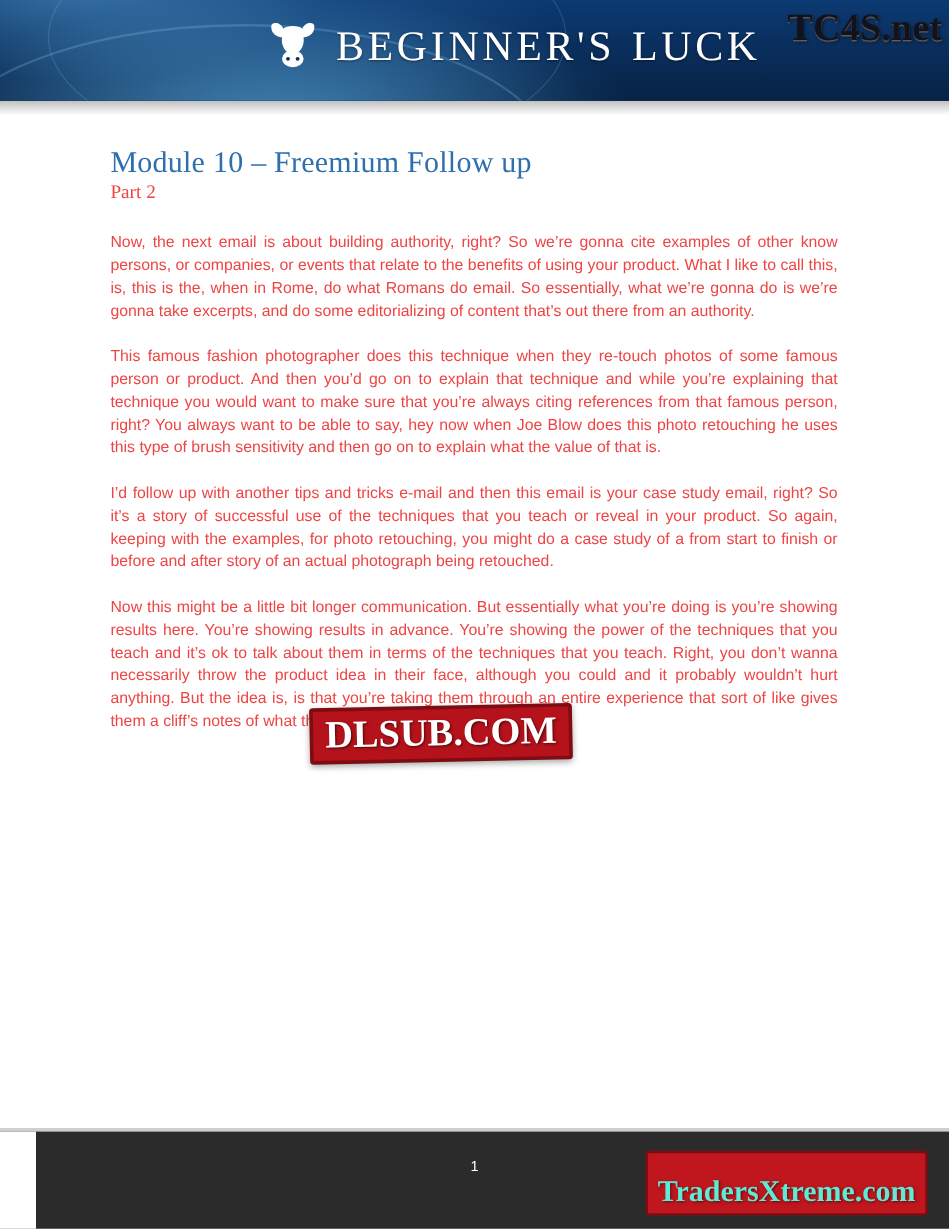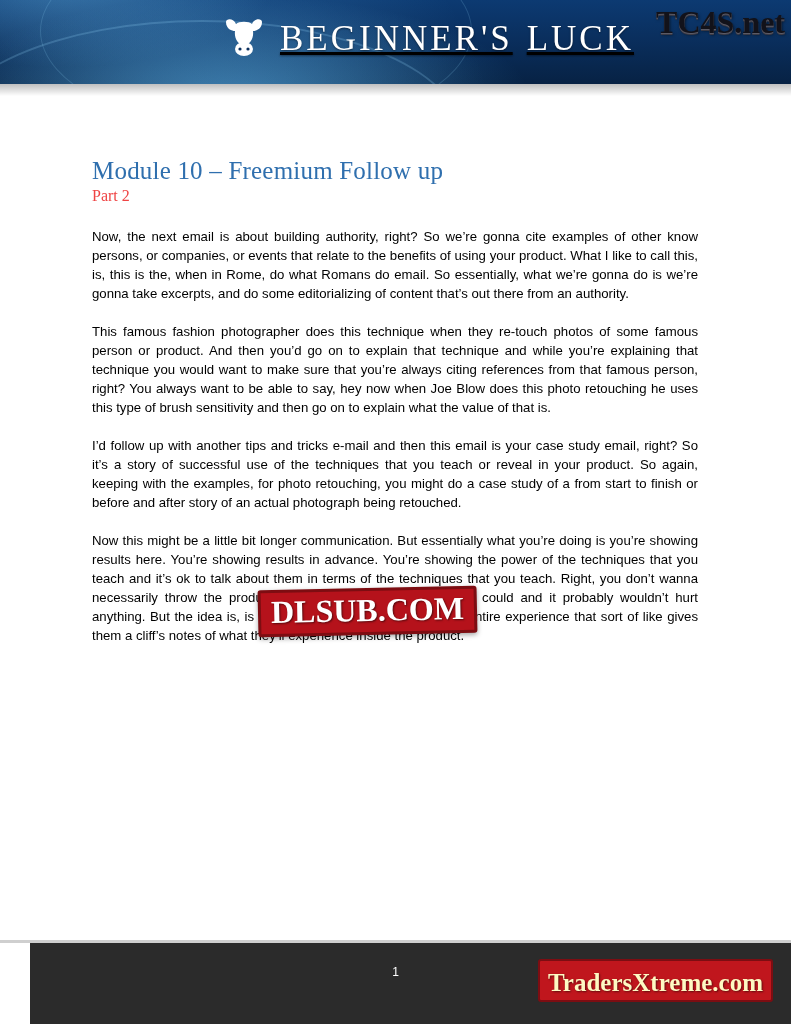--- a/index.html
+++ b/index.html
@@ -49,21 +49,20 @@
     border-radius: 50%;
     border: 1px solid rgba(150,215,250,0.18);
   }
 
   .brand {
     position: absolute;
     left: 222px; top: 16px;
     display: flex;
     align-items: center;
     gap: 14px;
-    text-decoration: underline;
   }
   .brand-mark {
     width: 44px; height: 46px;
     position: relative;
   }
   .brand-text {
     color: #ffffff;
     font-family: "Liberation Serif", serif;
     font-size: 35px;
     letter-spacing: 3px;
@@ -101,42 +100,41 @@
     left: 0; top: 96px;
     width: 791px;
     height: 844px;
     background: #ffffff;
   }
   .content {
     position: absolute;
     left: 92px;
     top: 26px;
     width: 606px;
-    margin-top: 35px;
   }
   .doc-title {
     font-family: "Liberation Serif", serif;
     font-size: 25px;
     color: #2f6fae;
     font-weight: normal;
     margin: 0 0 2px 0;
     letter-spacing: 0.2px;
   }
   .doc-subtitle {
     font-family: "Liberation Serif", serif;
     font-size: 16px;
     color: #ef4444;
     font-weight: normal;
     margin: 0 0 22px 0;
   }
   p.para {
     font-family: "Liberation Sans", sans-serif;
     font-size: 13.2px;
     line-height: 19px;
-    color: #000000;
+    color: #ef4444;
     text-align: justify;
     margin: 0 0 19px 0;
   }
 
   
   .watermark {
     position: absolute;
     left: 258px;
     top: 492px;
     transform: rotate(-1.2deg);
@@ -177,25 +175,25 @@
     font-family: "Liberation Sans", sans-serif;
     font-size: 12px;
   }
   .footer-brand {
     position: absolute;
     right: 18px;
     top: 16px;
     font-family: "Liberation Serif", serif;
     font-size: 25px;
     font-weight: bold;
-    color: #fef9c3;
+    color: #5eead4;
     background: #c0161d;
     border: 2px solid #7d0d12;
     border-radius: 3px;
-    padding: 8px 8px 3px 8px;
+    padding: 19px 8px 3px 8px;
     text-shadow: 1px 1px 2px rgba(0,0,0,0.5);
   }
 </style>
 </head>
 <body>
 
 <div class="header">
   <div class="swoosh1"></div>
   <div class="swoosh2"></div>
   <div class="swoosh3"></div>

